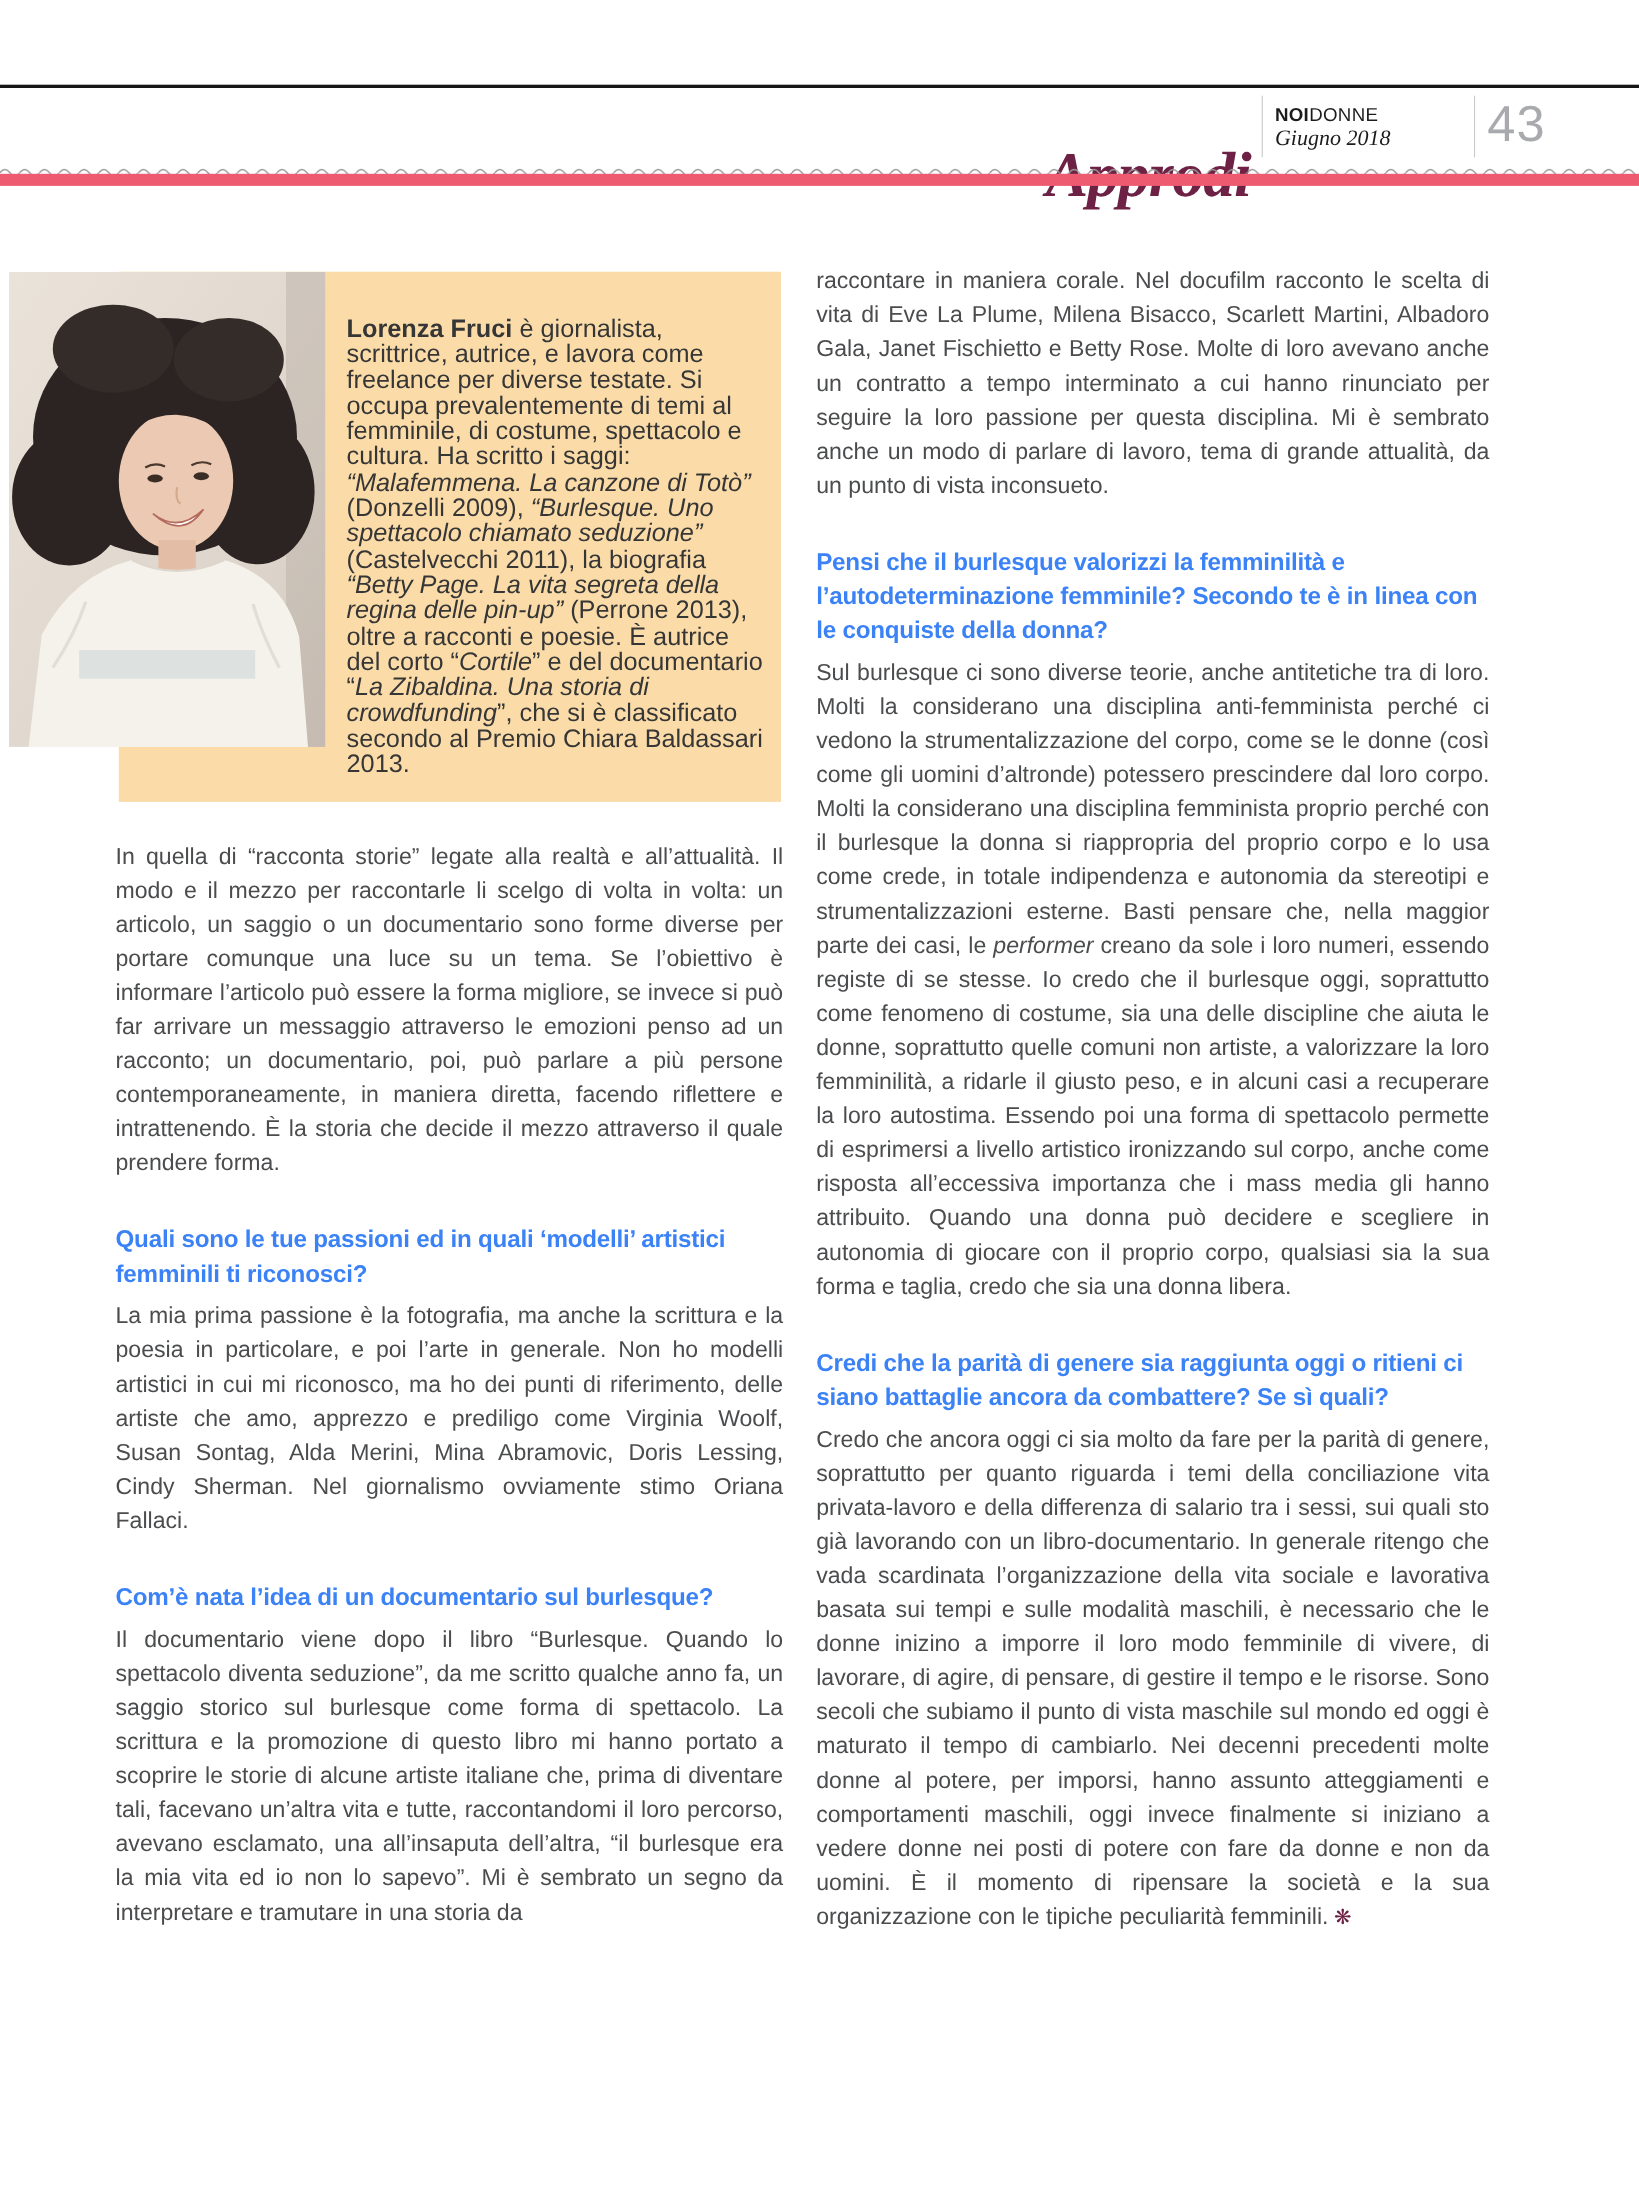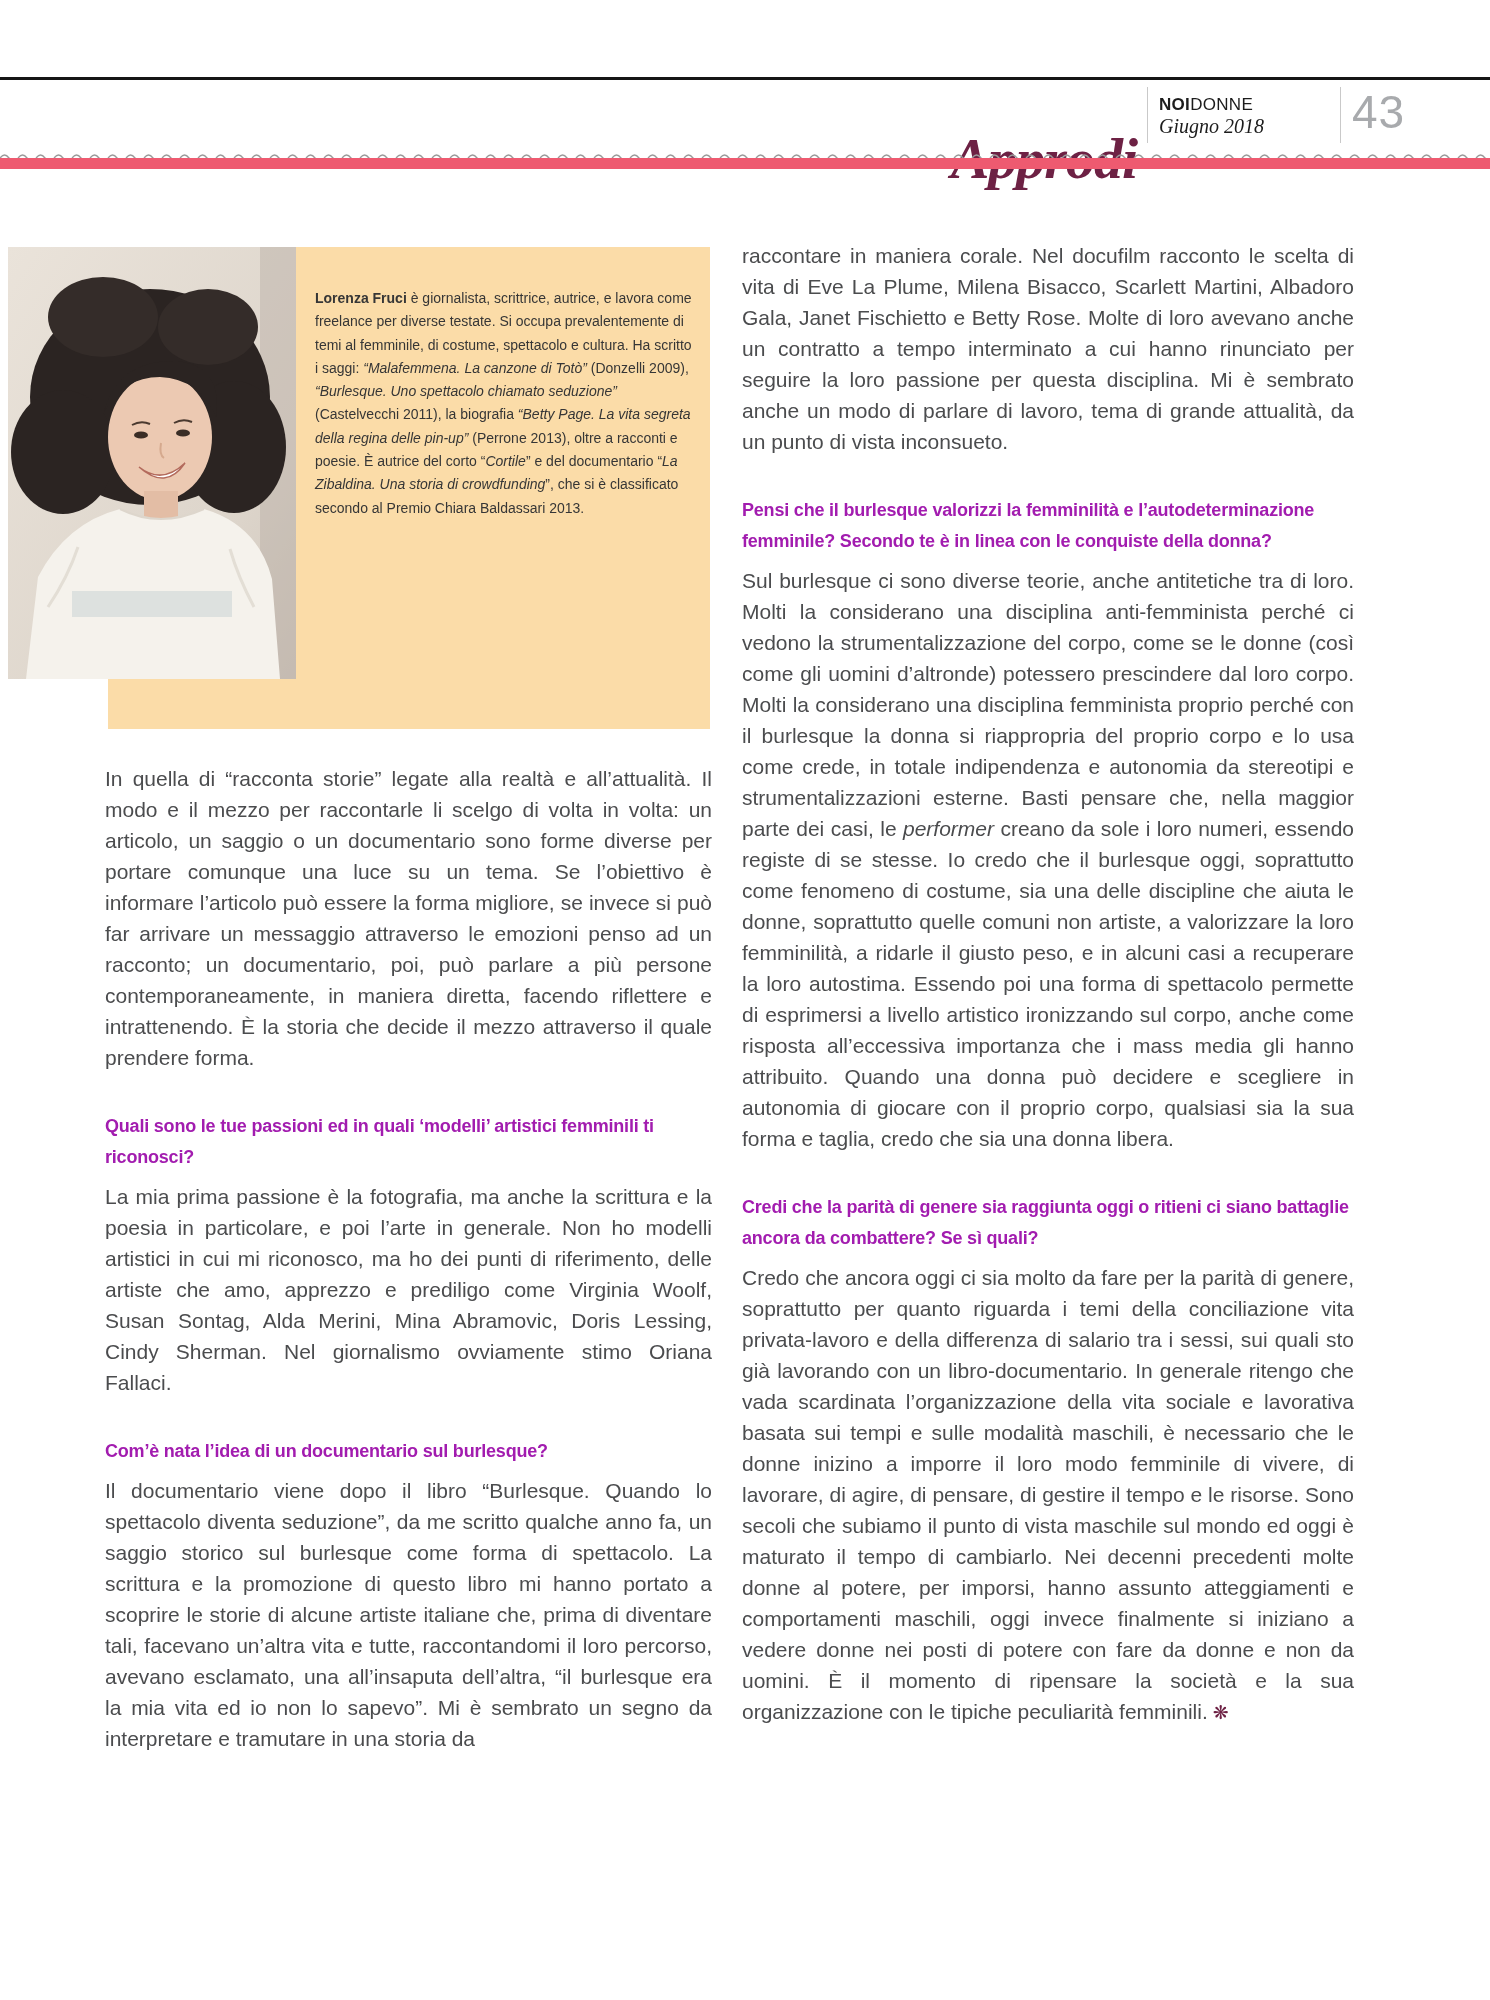--- a/index.html
+++ b/index.html
@@ -21,30 +21,30 @@
     line-height:24px;color:#1c1c1c;}
   .pagenum{position:absolute;left:1352px;top:88px;font-size:46px;line-height:48px;
     color:#a8aaad;letter-spacing:1px;}
 
   .wavy{position:absolute;left:0;top:146px;width:1490px;height:9px;}
   .red-band{position:absolute;left:0;top:158px;width:1490px;height:11px;background:#ee5a70;}
 
   
   .bio-box{position:absolute;left:108px;top:247px;width:602px;height:482px;background:#fbdca8;}
   .bio-text{position:absolute;left:315px;top:287px;width:382px;
-    font-size:14px;line-height:23.3px;color:#363636;text-align:left;}
+    font-size:23px;line-height:23.3px;color:#363636;text-align:left;}
   .bio-text .b{font-weight:700;}
   .bio-text .i{font-style:italic;}
   .photo{position:absolute;left:8px;top:247px;width:288px;height:432px;overflow:hidden;}
 
   
   .column{position:absolute;}
   .col-left{left:105px;top:763px;width:607px;}
   .col-right{left:742px;top:240px;width:612px;}
-  .question{font-weight:700;color:#a21caf;font-size:18px;line-height:31px;
+  .question{font-weight:700;color:#3b82f6;font-size:22px;line-height:31px;
     margin:38px 0 8px 0;letter-spacing:-0.2px;text-align:left;}
   .column .question:first-child{margin-top:0;}
   .answer{font-size:21px;line-height:31px;color:#4b4c4e;text-align:justify;margin:0;}
   .answer .i{font-style:italic;}
   .endmark{color:#6d2144;font-size:19px;margin-left:5px;font-family:"DejaVu Sans",sans-serif;}
 </style>
 </head>
 <body>
 
 <div class="page">

